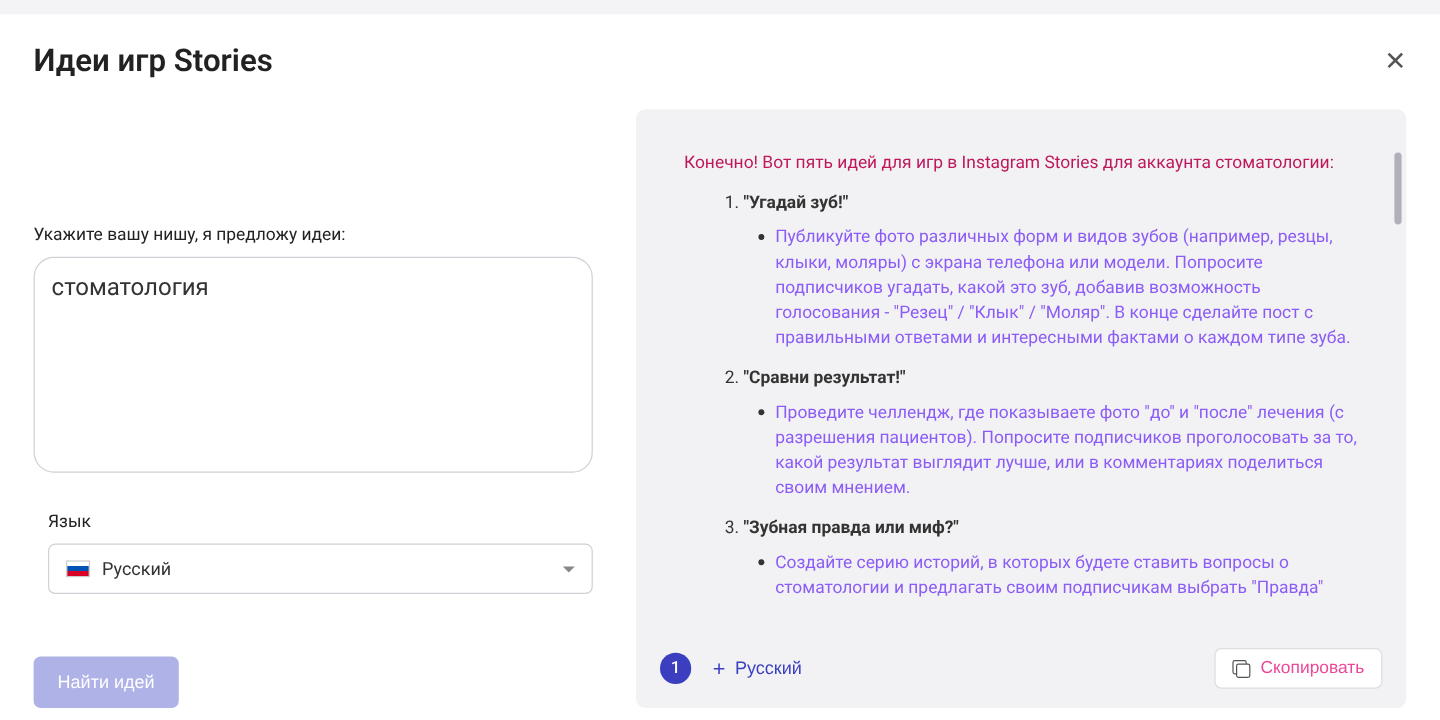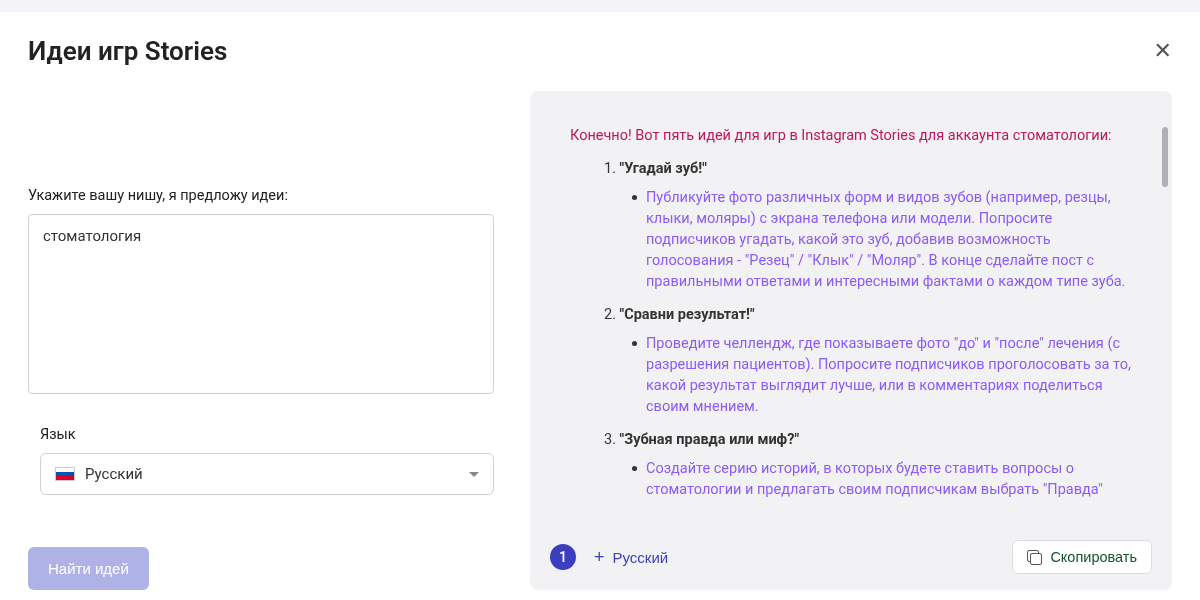--- a/index.html
+++ b/index.html
@@ -63,23 +63,23 @@
   .field-label {
     font-size: 14.5px;
     color: #222;
     margin-bottom: 10px;
     display: block;
   }
   .niche-input {
     width: 100%;
     height: 180px;
     border: 1px solid #d0d0d6;
-    border-radius: 4px;
+    border-radius: 17px;
     padding: 12px 14px;
-    font-size: 15px;
+    font-size: 20px;
     font-family: inherit;
     resize: none;
     color: #333;
     outline: none;
   }
   .lang-group { margin-top: 28px; margin-left: 12px; }
   .lang-select {
     width: 100%;
     border: 1px solid #d0d0d6;
     border-radius: 6px;
@@ -194,21 +194,21 @@
   .plus-icon { font-size: 18px; font-weight: 400; }
   .copy-btn {
     display: flex;
     align-items: center;
     gap: 8px;
     background: #fff;
     border: 1px solid #ddd;
     border-radius: 6px;
     padding: 8px 14px;
     font-size: 14.5px;
-    color: #14532d;
+    color: #ec4899;
     cursor: pointer;
   }
   .copy-icon {
     width: 15px; height: 15px;
     position: relative;
     display: inline-block;
   }
   .copy-icon::before, .copy-icon::after {
     content: "";
     position: absolute;

